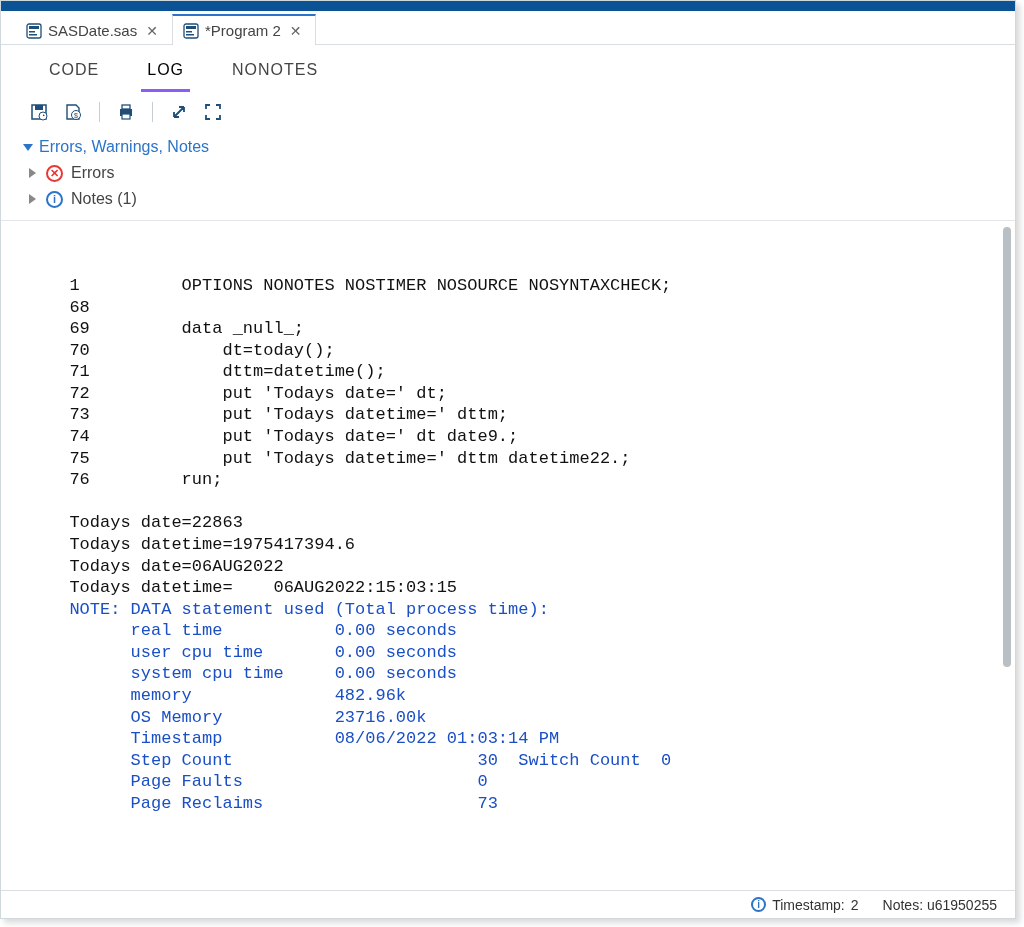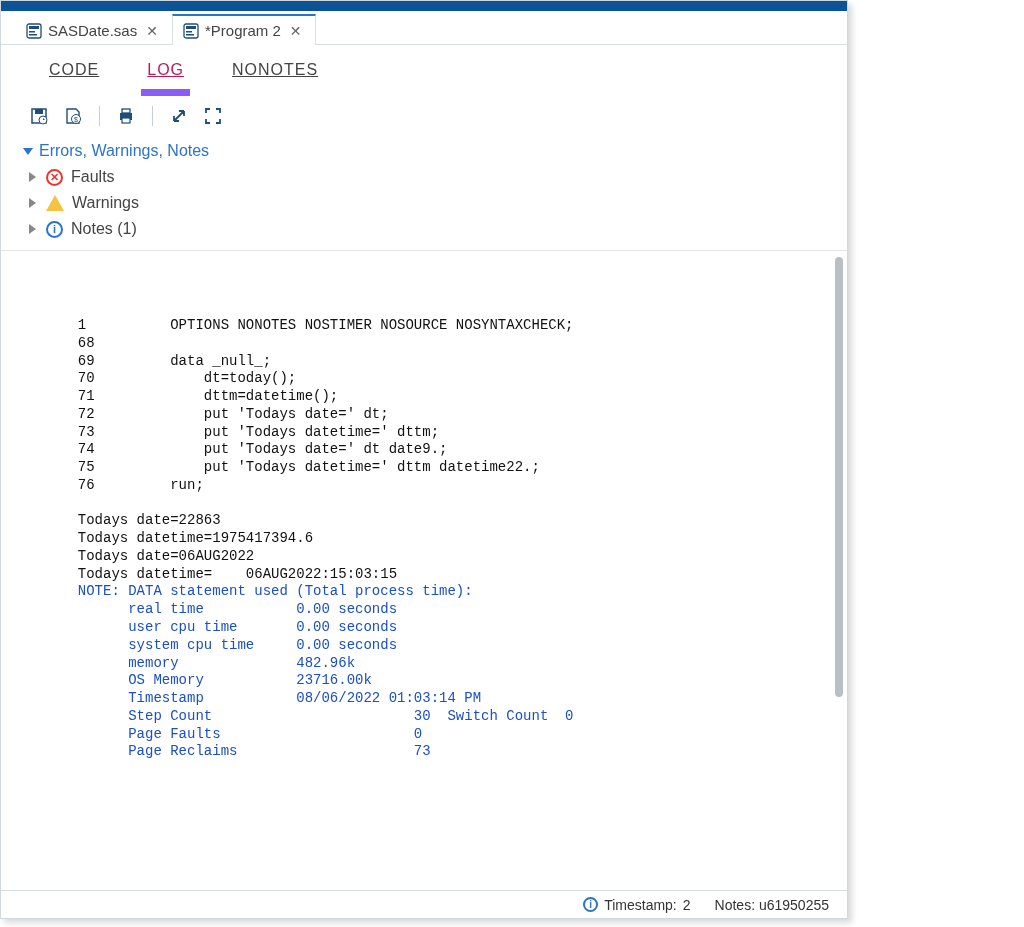--- a/index.html
+++ b/index.html
@@ -5,21 +5,21 @@
   * { box-sizing: border-box; }
   html, body {
     margin: 0; padding: 0;
     width: 1024px; height: 927px;
     font-family: Arial, Helvetica, sans-serif;
     background: #fff;
     color: #333;
     overflow: hidden;
   }
   .window {
-    width: 848px;
+    width: 1016px;
     height: 919px;
     margin: 0;
     border: 1px solid #cfd8dc;
     display: flex;
     flex-direction: column;
     box-shadow: 4px 4px 6px rgba(0,0,0,0.15);
   }
   .title-bar {
     height: 10px;
     background: #0b5394;
@@ -60,24 +60,24 @@
     display: inline-flex; align-items: center; justify-content: center;
   }
   .view-tabs {
     display: flex;
     gap: 36px;
     padding: 12px 18px 0 42px;
     font-size: 16px;
     letter-spacing: 1px;
     color: #444;
   }
-  .view-tab { padding: 4px 6px 10px; cursor: pointer; text-decoration: underline; }
+  .view-tab { padding: 4px 6px 10px; cursor: pointer; }
   .view-tab.active {
-    color: #be185d;
-    border-bottom: 7px solid #8b5cf6;
+    color: #000000;
+    border-bottom: 3px solid #8b5cf6;
   }
   .toolbar {
     display: flex;
     align-items: center;
     gap: 14px;
     padding: 10px 18px 8px 28px;
   }
   .toolbar .sep {
     width: 1px; height: 20px; background: #c6cdd3; margin: 0 2px;
   }
@@ -136,23 +136,23 @@
   }
   .log-body-wrap {
     flex: 1; position: relative; overflow: hidden;
   }
   .log-body {
     position: absolute; inset: 0;
     padding: 54px 26px 10px 48px;
     overflow-y: auto;
   }
   pre.log {
-    margin: 12px;
+    margin: 0;
     font-family: "Courier New", monospace;
-    font-size: 14px;
+    font-size: 17px;
     line-height: 1.27;
     white-space: pre;
     color: #111;
   }
   pre.log .note { color: #1a4fc5; }
   .scrollbar-fake {
     position: absolute;
     right: 4px; top: 6px;
     width: 8px; height: 440px;
     background: #b8bfc5;
@@ -250,26 +250,21 @@
   </div>
 
   <div class="log-summary">
     <div class="hdr">
       <span class="tri-down"></span>
       <span>Errors, Warnings, Notes</span>
     </div>
     <div class="row">
       <span class="tri-right"></span>
       <span class="icon-circle ic-err">✕</span>
-      <span>Faults</span>
-    </div>
-    <div class="row">
-      <span class="tri-right"></span>
-      <span class="ic-warn"></span>
-      <span>Warnings</span>
+      <span>Errors</span>
     </div>
     <div class="row">
       <span class="tri-right"></span>
       <span class="icon-circle ic-info">i</span>
       <span>Notes (1)</span>
     </div>
   </div>
 
   <div class="log-body-wrap">
     <div class="log-body">

